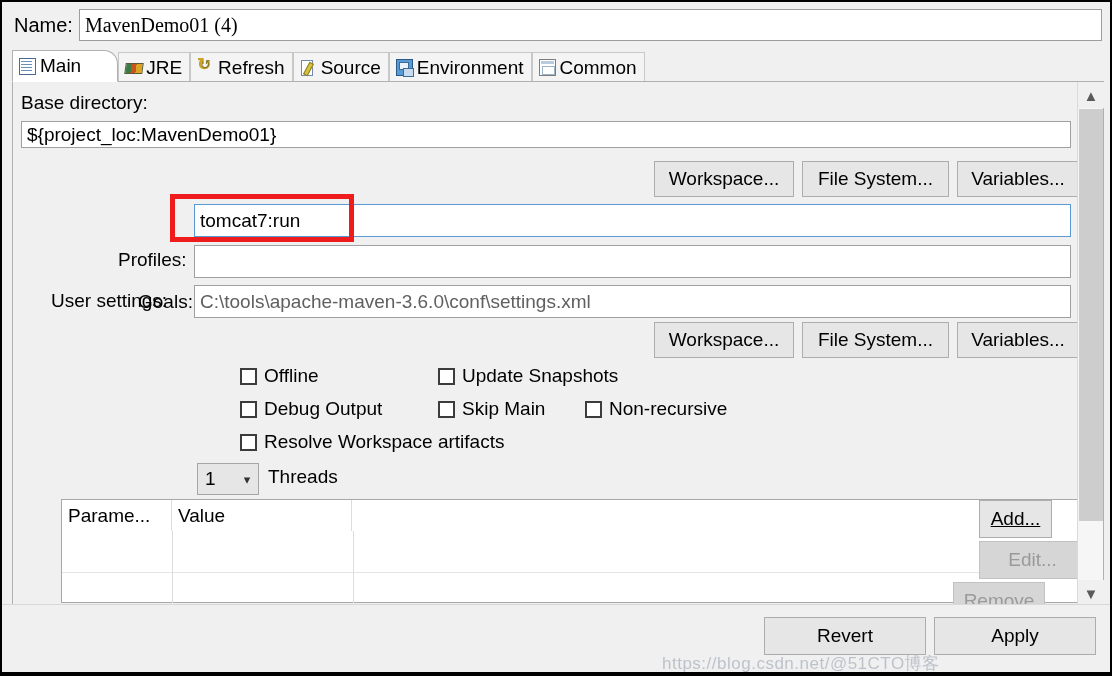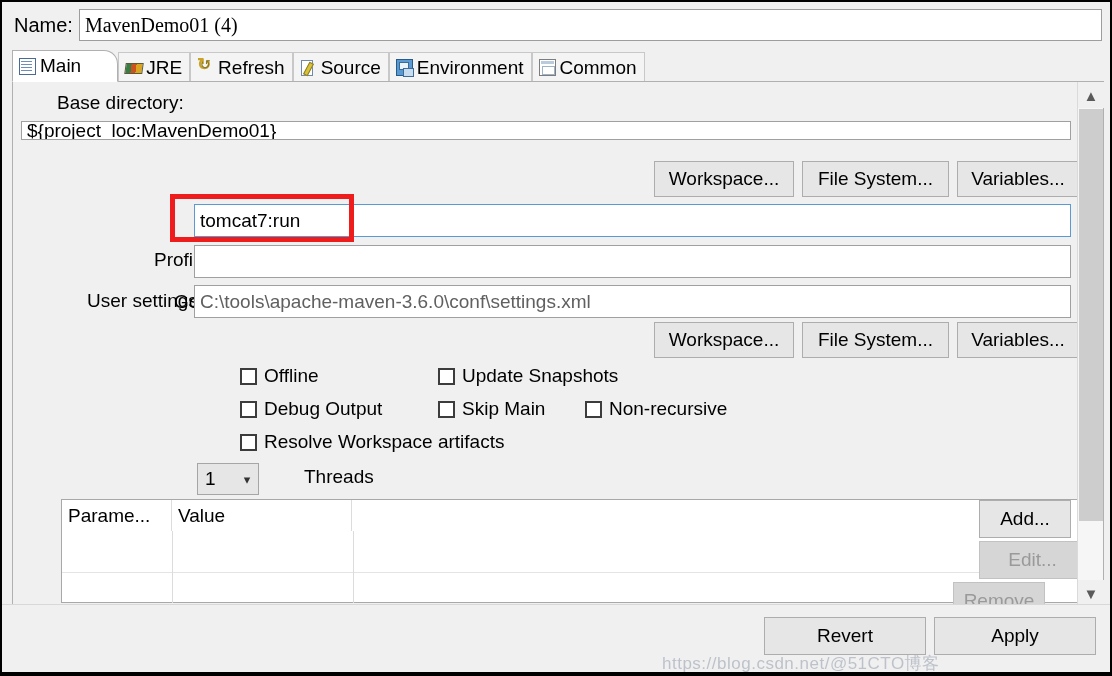--- a/index.html
+++ b/index.html
@@ -139,21 +139,20 @@
   .scroll-area {
     position: absolute; left: 0; top: 0;
     width: 1066px; height: 524px;
     overflow: hidden;
   }
 
   .sec-label {
     position: absolute;
     font-size: 19px; color: #000;
     white-space: nowrap;
-    margin-left: 36px;
   }
   .txtfield {
     position: absolute;
     background: #ffffff;
     border: 1px solid #a0a0a0;
     font-size: 19px; color: #000;
     padding: 0 5px;
     display: flex; align-items: center;
     overflow: hidden; white-space: nowrap;
   }
@@ -316,21 +315,21 @@
     <div class="tab">
       <span class="ticon icon-common"></span>
       <span>Common</span>
     </div>
   </div>
 
   <div class="content">
     <div class="scroll-area">
 
       <div class="sec-label" style="left:8px; top:10px;">Base directory:</div>
-      <div class="txtfield" style="left:8px; top:39px; width:1050px; height:19px;">${project_loc:MavenDemo01}</div>
+      <div class="txtfield" style="left:8px; top:39px; width:1050px; height:27px;">${project_loc:MavenDemo01}</div>
 
       <div class="btn" style="left:641px; top:79px; width:140px; height:36px;">Workspace...</div>
       <div class="btn" style="left:789px; top:79px; width:147px; height:36px;">File System...</div>
       <div class="btn" style="left:944px; top:79px; width:122px; height:36px;">Variables...</div>
 
       <div class="sec-label" style="left:125px; top:209px;">Goals:</div>
       <div class="txtfield focused" style="left:181px; top:122px; width:877px; height:33px;">tomcat7:run</div>
 
       <div class="sec-label" style="left:105px; top:167px;">Profiles:</div>
       <div class="txtfield" style="left:181px; top:163px; width:877px; height:33px;"></div>
@@ -379,21 +378,21 @@
         <div class="hdr">
           <div style="width:110px;">Parame...</div>
           <div style="width:180px;">Value</div>
           <div style="flex:1; border-right:none;"></div>
         </div>
         <div class="rowline" style="top:72px;"></div>
         <div class="colline" style="left:110px; top:31px; height:72px;"></div>
         <div class="colline" style="left:291px; top:31px; height:72px;"></div>
       </div>
 
-      <div class="btn" style="left:966px; top:418px; width:92px; height:38px;">Add...</div>
+      <div class="btn" style="left:966px; top:418px; width:73px; height:38px;text-decoration:underline;">Add...</div>
       <div class="btn disabled" style="left:966px; top:459px; width:107px; height:38px;">Edit...</div>
       <div class="btn disabled" style="left:940px; top:500px; width:92px; height:38px;">Remove</div>
 
     </div>
 
     <div class="vsb">
       <div class="arrow up">▲</div>
       <div class="thumb" style="top:27px; height:412px;"></div>
       <div class="arrow down">▼</div>
     </div>

